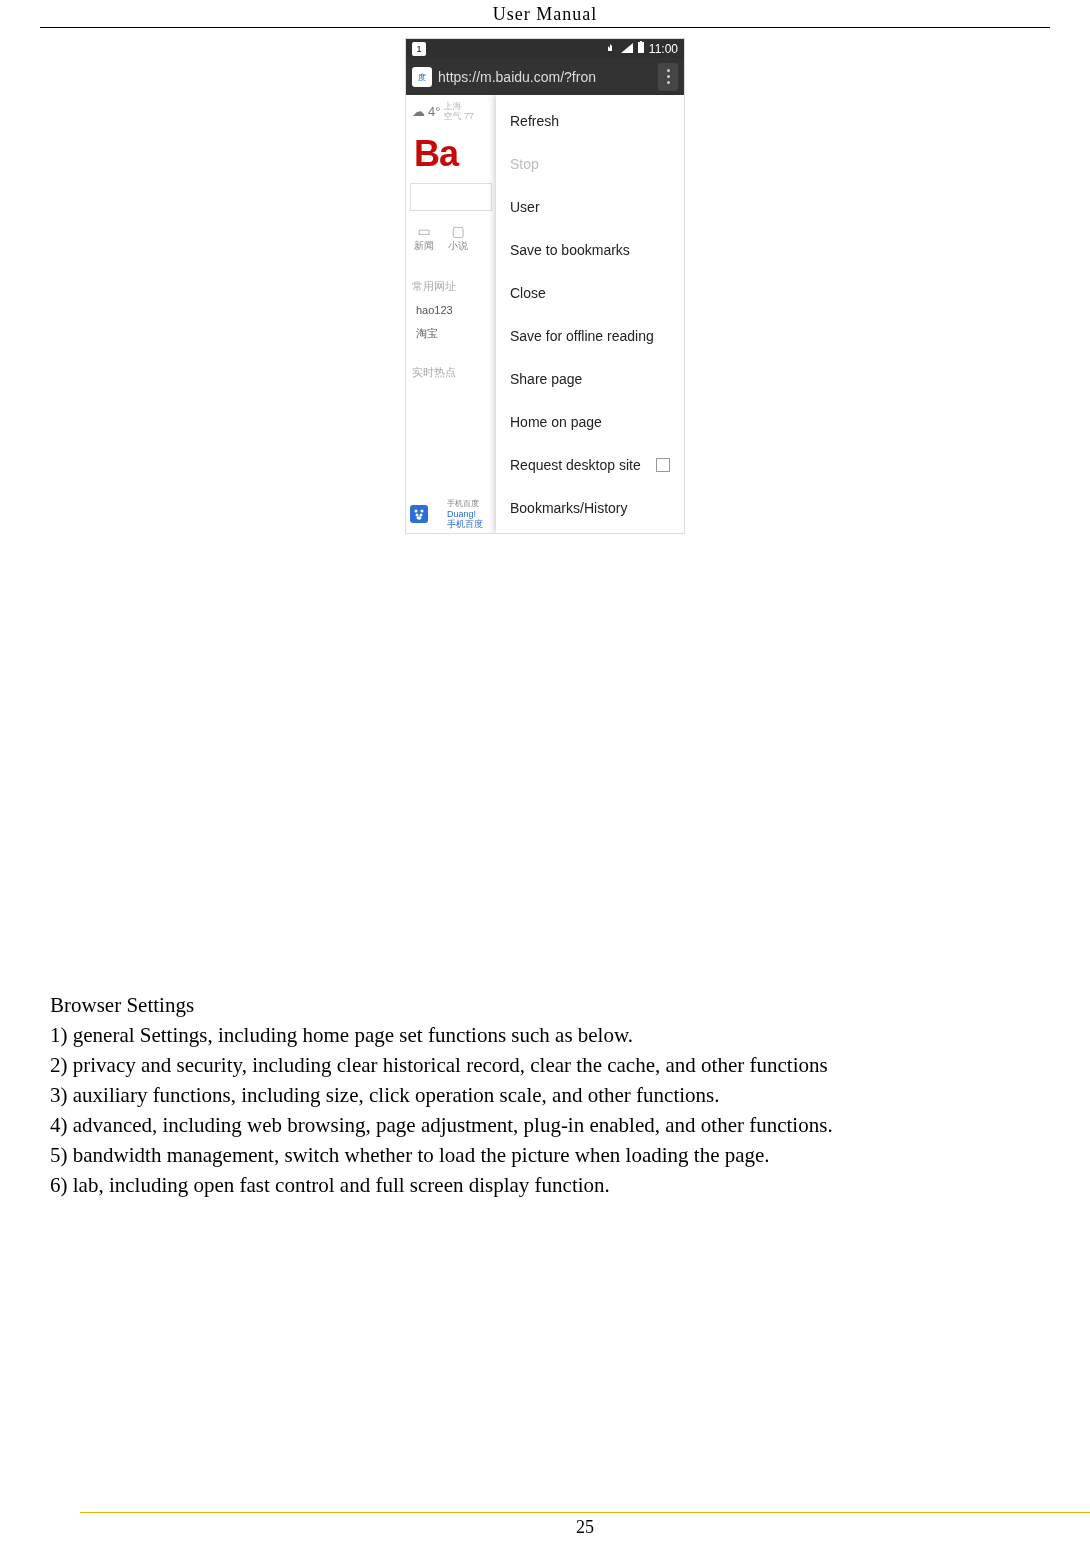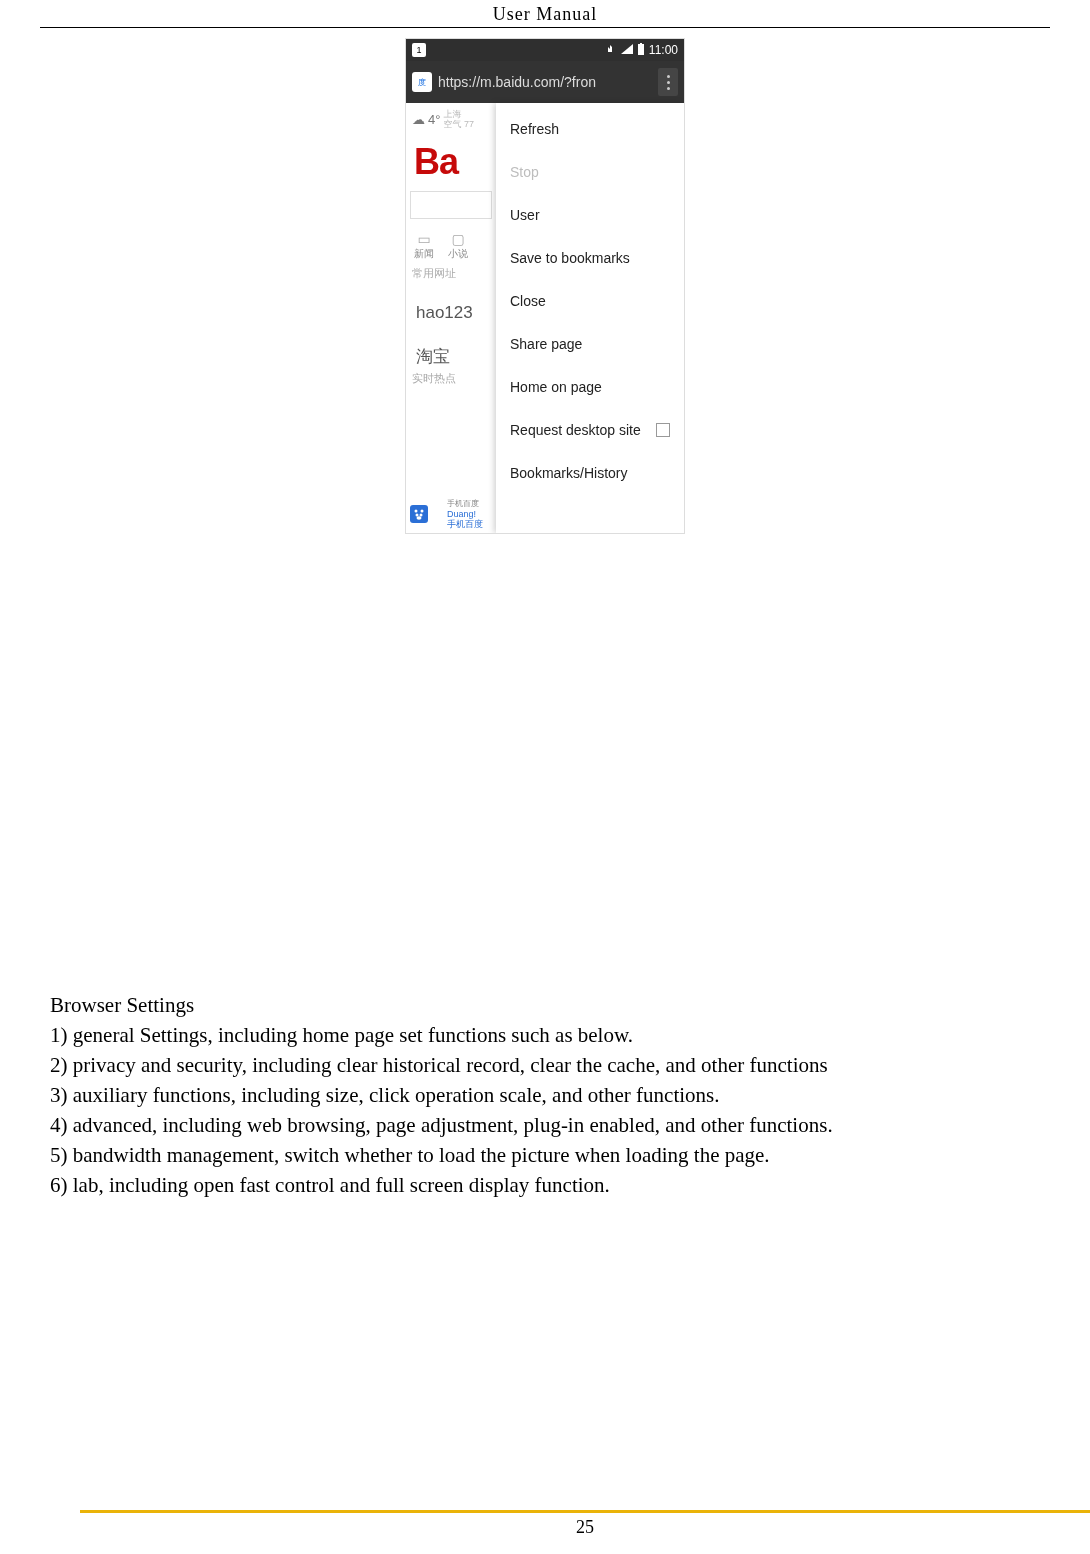--- a/index.html
+++ b/index.html
@@ -119,24 +119,24 @@
     background: #fff;
   }
   .icon-row {
     display: flex; gap: 10px; padding: 4px 0 2px 2px;
   }
   .mini-icon {
     width: 24px; text-align: center; font-size: 10px; color: #888;
   }
   .mini-icon .glyph { font-size: 14px; display:block; color:#aaa; }
   .section-label {
-    font-size: 11px; color: #aaa; margin-top: 3px; padding-left: 2px;
+    font-size: 11px; color: #aaa; margin-top: 24px; padding-left: 2px;
   }
   .link-item {
-    font-size: 17px; color: #555; margin-top: 22px; padding-left: 6px;
+    font-size: 11px; color: #555; margin-top: 10px; padding-left: 6px;
   }
   .baidu-footer {
     position: absolute; left: 4px; bottom: 4px;
     display: flex; align-items: center; gap: 19px;
     font-size: 9px;
   }
   .paw {
     width: 18px; height: 18px; background: #2b6fd6; color:#fff;
     border-radius: 3px; display:flex; align-items:center; justify-content:center;
     font-size: 11px;
@@ -172,21 +172,21 @@
     font-size: 21px;
     line-height: 30px;
   }
   .content-text .heading { margin-bottom: 0px; }
   .page-number {
     position: absolute;
     bottom: 16px;
     width: 100%;
     text-align: center;
     font-size: 18px;
-    border-top: 3px solid #eab308;
+    border-top: 1px solid #eab308;
     padding-top: 4px;
     margin: 0 40px;
     width: calc(100% - 80px);
     left: 40px;
   }
 </style>
 </head>
 <body>
 
 <div class="header">User  Manual</div>
@@ -281,20 +281,21 @@
           </div>
         </div>
       </div>
 
       <div class="menu-panel">
         <div class="menu-item">Refresh</div>
         <div class="menu-item disabled">Stop</div>
         <div class="menu-item">User</div>
         <div class="menu-item">Save to bookmarks</div>
         <div class="menu-item">Close</div>
+        <div class="menu-item">Save for offline reading</div>
         <div class="menu-item">Share page</div>
         <div class="menu-item">Home on page</div>
         <div class="menu-item">
           <span>Request desktop site</span>
           <span class="chk"></span>
         </div>
         <div class="menu-item">Bookmarks/History</div>
       </div>
     </div>
 

